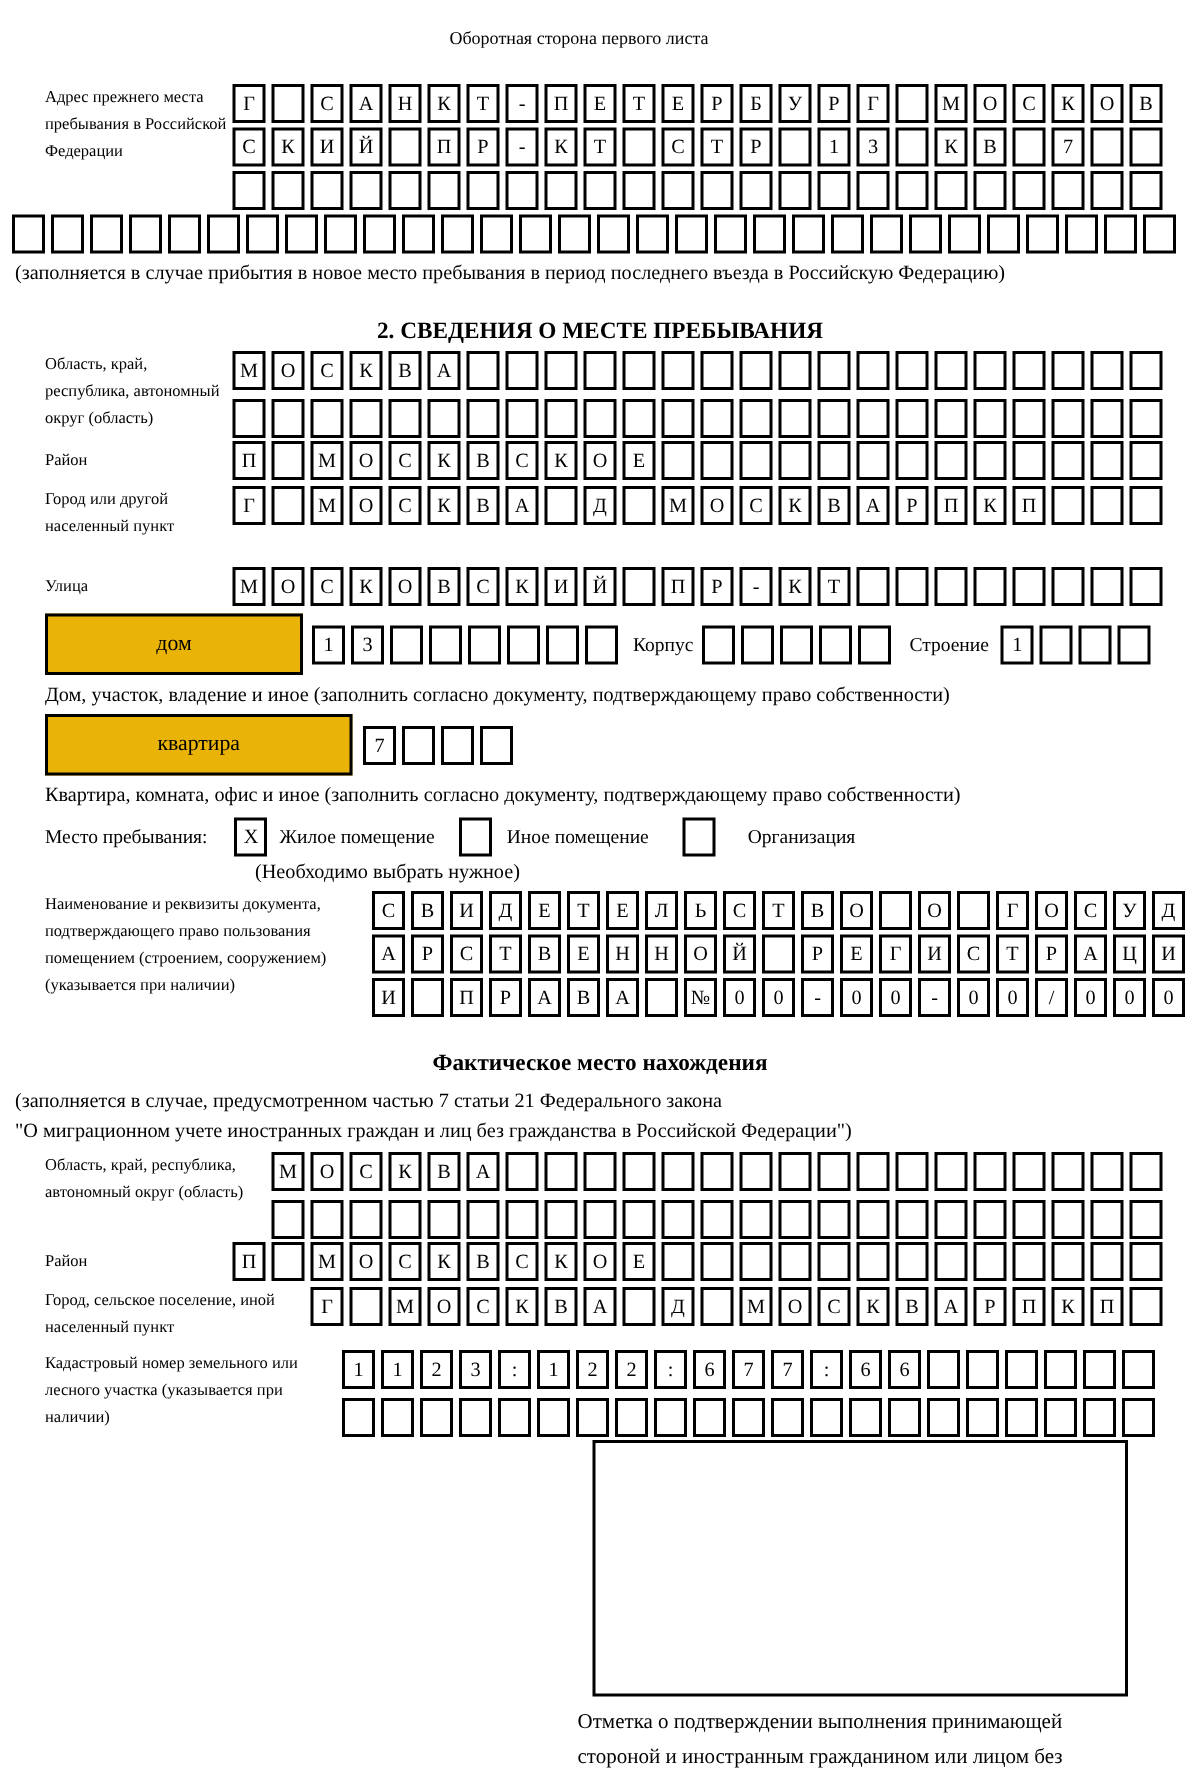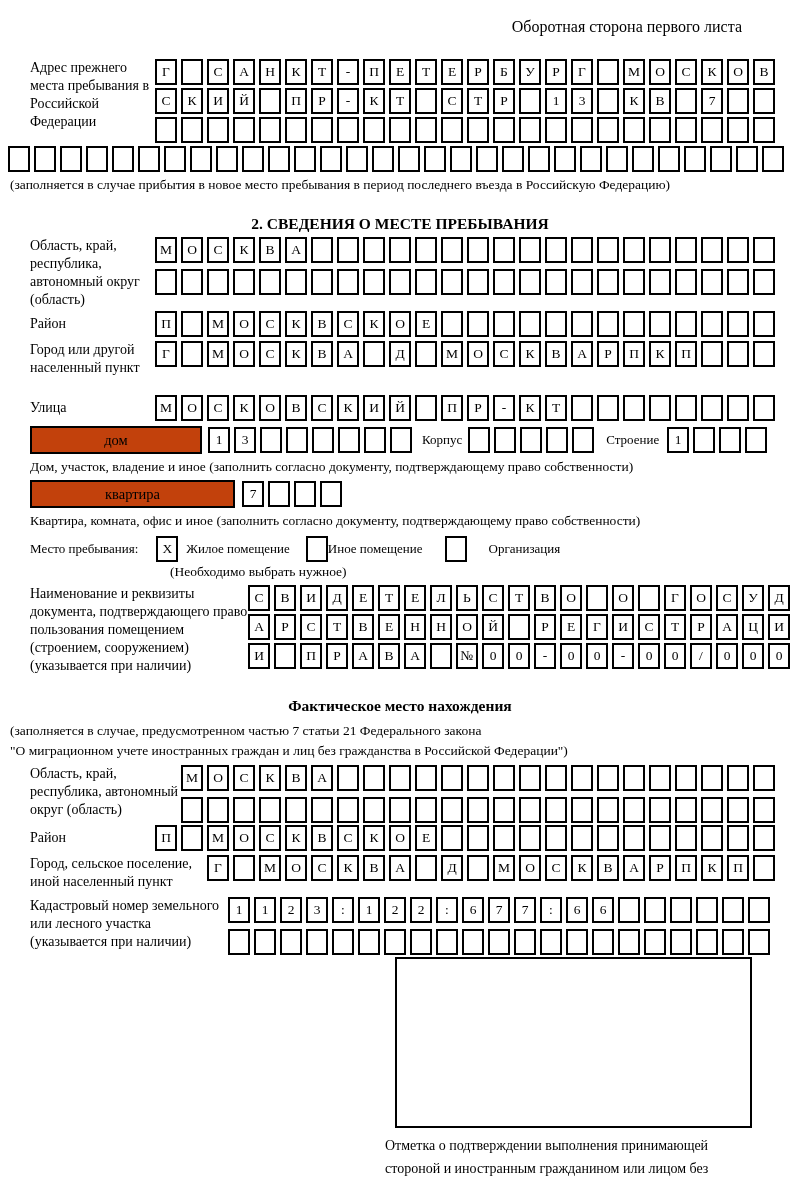--- a/index.html
+++ b/index.html
@@ -1,29 +1,29 @@
 <!DOCTYPE html>
 <html><head>
 <meta charset="utf-8">
 <style>
   html,body{margin:0;padding:0;background:#ffffff;}
   body{width:800px;height:1180px;overflow:hidden;color:#000;
        font-family:"Liberation Serif", serif;}
   .page{padding:18px 10px 0 30px;box-sizing:border-box;width:800px;}
-  .note-right{text-align:right;padding-right:48px;font-size:16px;}
+  .note-right{text-align:center;padding-right:48px;font-size:12px;}
   .frow{display:flex;align-items:flex-start;}
-  .flabel{font-size:14px;line-height:18px;flex:none;}
+  .flabel{font-size:11px;line-height:18px;flex:none;}
   .rows{display:flex;flex-direction:column;gap:3px;}
   .cells{display:flex;gap:4px;flex:none;}
   .cb{width:22px;height:26px;border:2px solid #000;box-sizing:border-box;
       display:flex;align-items:center;justify-content:center;
       font-size:13.5px;flex:none;background:#fff;}
-  .wbox{border:2px solid #000;height:28px;box-sizing:border-box;
+  .wbox{border:2px solid #000;height:41px;box-sizing:border-box;
         display:flex;align-items:center;justify-content:center;
-        font-size:14.5px;flex:none;background:#c2410c;}
+        font-size:14.5px;flex:none;background:#eab308;}
   .cap{font-size:13.5px;line-height:17px;}
   .center{text-align:left;}
   .sechead{font-weight:bold;font-size:15.5px;text-align:center;}
   .inlbl{font-size:13px;line-height:26px;flex:none;}
   .stamp-box{border:2px solid #000;box-sizing:border-box;background:#fff;}
 </style>
 </head>
 <body>
 
 <div class="page">
@@ -336,21 +336,21 @@
         <span class="cb"></span>
       </div>
   </div>
   <div class="cap" style="margin-top:4px">Квартира, комната, офис и иное (заполнить согласно документу, подтверждающему право собственности)</div>
 
   <div class="frow" style="margin-top:7px;align-items:center">
     <div class="inlbl">Место пребывания:</div>
     <span class="cb" style="margin-left:18px">X</span>
     <div class="inlbl" style="margin-left:8px">Жилое помещение</div>
     <span class="cb" style="margin-left:16px"></span>
-    <div class="inlbl" style="">Иное помещение</div>
+    <div class="inlbl" style="margin-left:10px">Иное помещение</div>
     <span class="cb" style="margin-left:22px"></span>
     <div class="inlbl" style="margin-left:22px">Организация</div>
   </div>
   <div class="cap center" style="width:400px;margin-left:140px;margin-top:1px">(Необходимо выбрать нужное)</div>
 
   <div class="frow" style="margin-top:5px">
     <div class="flabel" style="width:218px">Наименование и реквизиты документа, подтверждающего право пользования помещением (строением, сооружением) (указывается при наличии)</div>
     <div class="rows">
       <div class="cells">
           <span class="cb">С</span>

